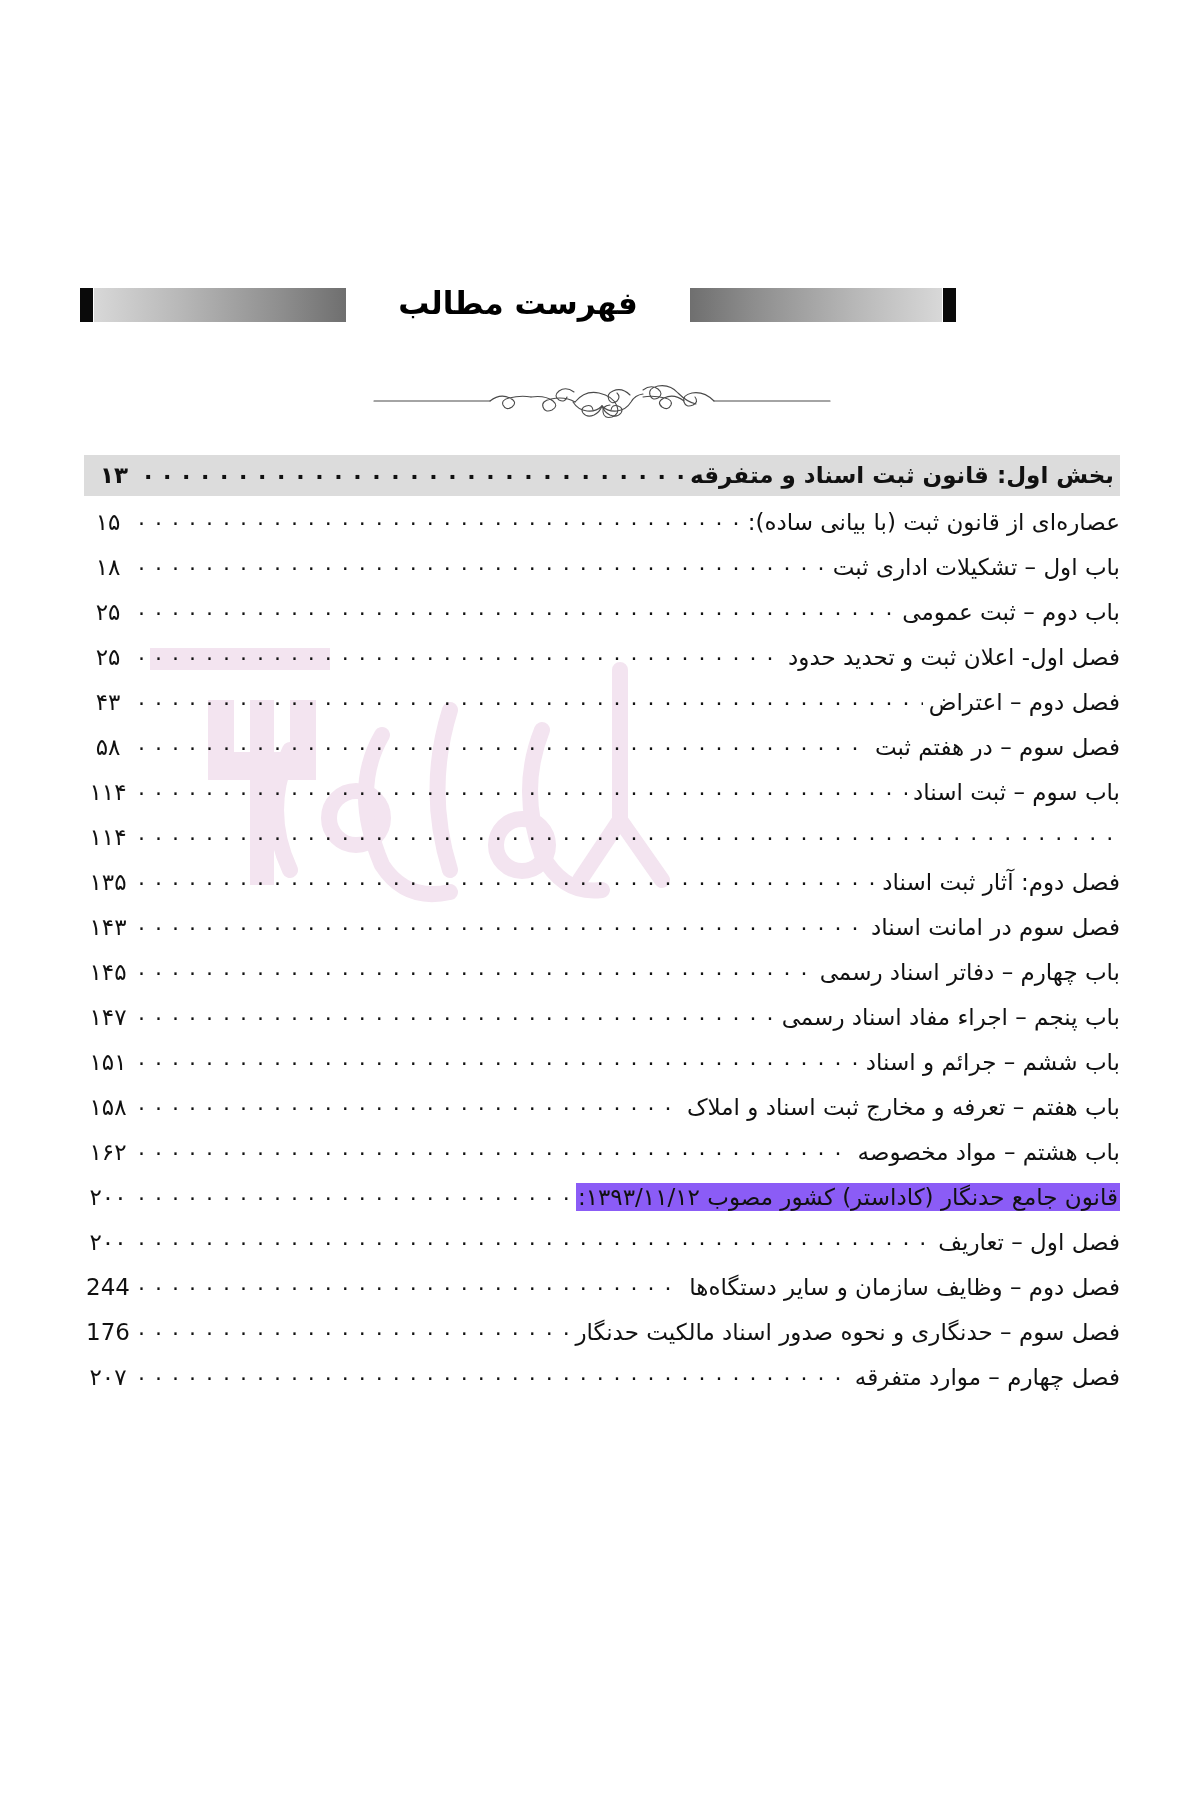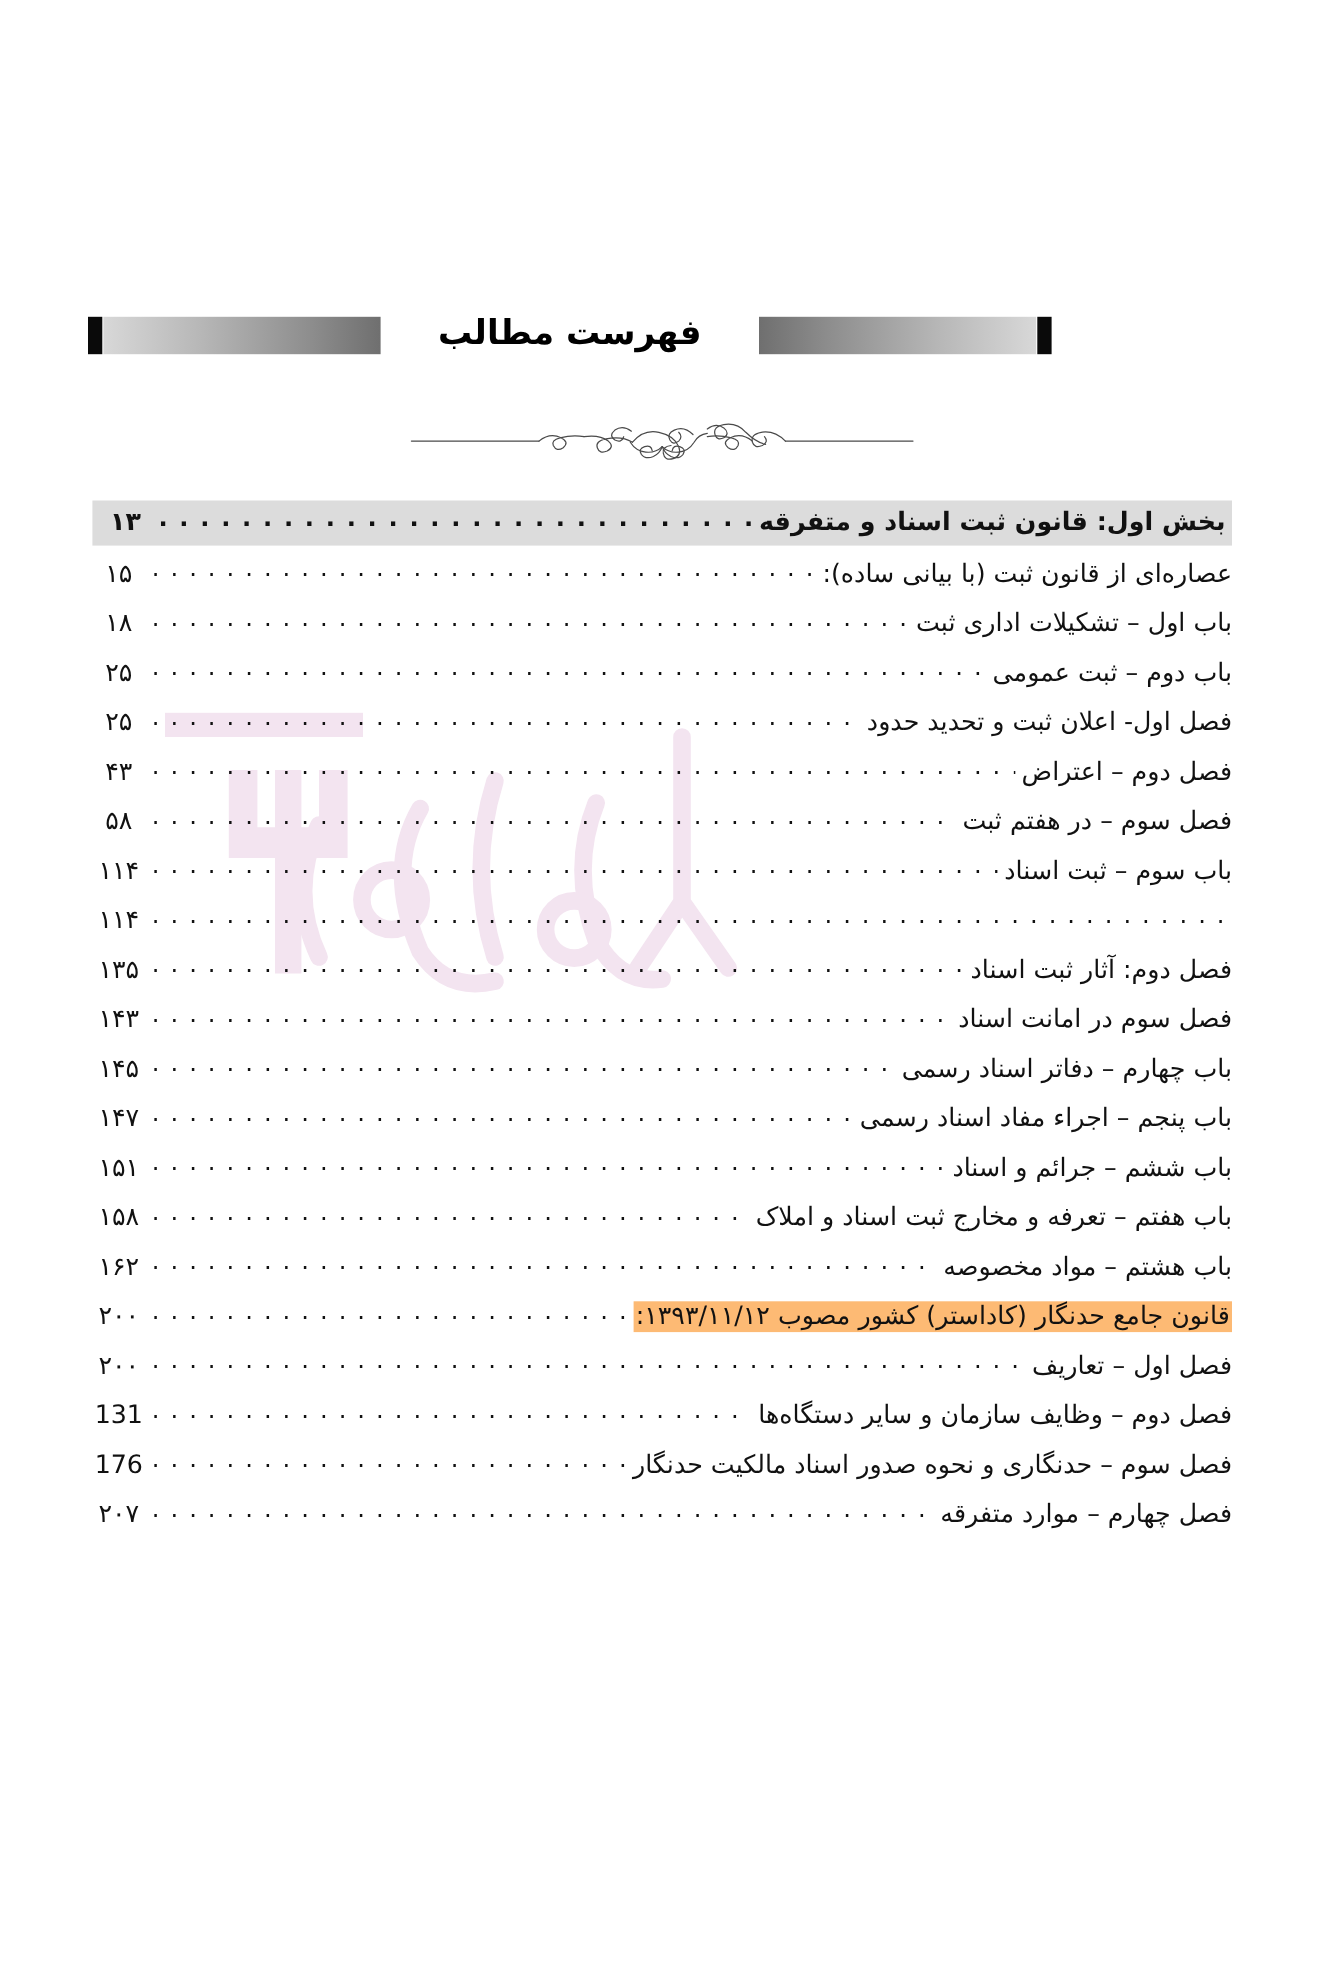--- a/index.html
+++ b/index.html
@@ -126,21 +126,21 @@
     line-height: 41px;
     padding: 0 6px;
     margin-bottom: 4px;
   }
 
   .row-label {
     flex: 0 0 auto;
     padding-left: 6px;
   }
   .row-label .hl {
-    background: #fdba74;
+    background: #8b5cf6;
     padding: 1px 2px;
   }
   .row-leader {
     flex: 1 1 auto;
     overflow: hidden;
     min-width: 10px;
     position: relative;
     top: -5px;
     letter-spacing: 1.5px;
     color: #111;
@@ -299,21 +299,21 @@
         <span class="row-page">۲۰۰</span>
       </div>
       <div class="toc-row">
         <span class="row-label">فصل اول – تعاریف</span>
         <span class="row-leader">. . . . . . . . . . . . . . . . . . . . . . . . . . . . . . . . . . . . . . . . . . . . . . . . . . . . . . . . . . . . . . . . . . . . . . . . . . . . . . . . . . . . . . . . . . . . . . . . . . . . . . . . . . . . . . . . . . . . . . . . . . . . . . . . . . . . . . . . . . . . . . . . . . . . . . . . . . . . . . . </span>
         <span class="row-page">۲۰۰</span>
       </div>
       <div class="toc-row">
         <span class="row-label">فصل دوم – وظایف سازمان و سایر دستگاه‌ها</span>
         <span class="row-leader">. . . . . . . . . . . . . . . . . . . . . . . . . . . . . . . . . . . . . . . . . . . . . . . . . . . . . . . . . . . . . . . . . . . . . . . . . . . . . . . . . . . . . . . . . . . . . . . . . . . . . . . . . . . . . . . . . . . . . . . . . . . . . . . . . . . . . . . . . . . . . . . . . . . . . . . . . . . . . . . </span>
-        <span class="row-page">131</span>
+        <span class="row-page">244</span>
       </div>
       <div class="toc-row">
         <span class="row-label">فصل سوم – حدنگاری و نحوه صدور اسناد مالکیت حدنگار</span>
         <span class="row-leader">. . . . . . . . . . . . . . . . . . . . . . . . . . . . . . . . . . . . . . . . . . . . . . . . . . . . . . . . . . . . . . . . . . . . . . . . . . . . . . . . . . . . . . . . . . . . . . . . . . . . . . . . . . . . . . . . . . . . . . . . . . . . . . . . . . . . . . . . . . . . . . . . . . . . . . . . . . . . . . . </span>
         <span class="row-page">176</span>
       </div>
       <div class="toc-row">
         <span class="row-label">فصل چهارم – موارد متفرقه</span>
         <span class="row-leader">. . . . . . . . . . . . . . . . . . . . . . . . . . . . . . . . . . . . . . . . . . . . . . . . . . . . . . . . . . . . . . . . . . . . . . . . . . . . . . . . . . . . . . . . . . . . . . . . . . . . . . . . . . . . . . . . . . . . . . . . . . . . . . . . . . . . . . . . . . . . . . . . . . . . . . . . . . . . . . . </span>
         <span class="row-page">۲۰۷</span>

